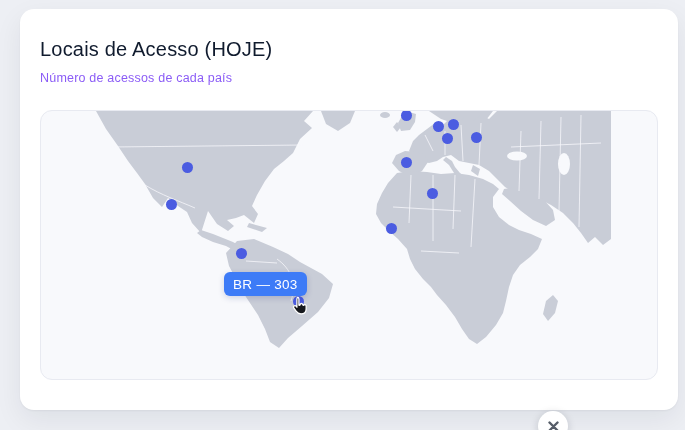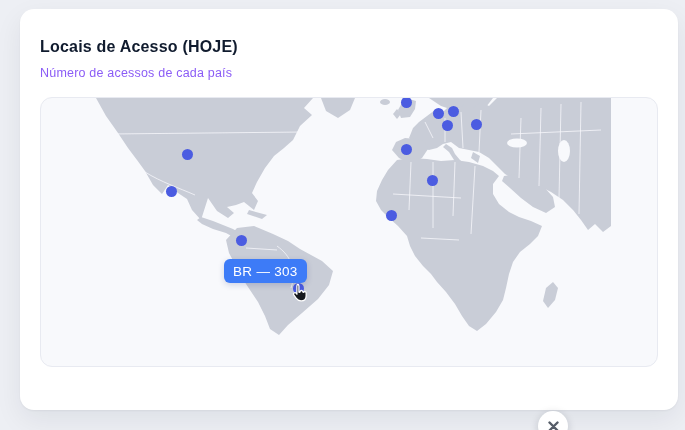--- a/index.html
+++ b/index.html
@@ -9,27 +9,27 @@
     font-family:"Liberation Sans", sans-serif;
     position:relative;
   }
   .card {
     position:absolute; left:20px; top:9px; width:658px; height:401px;
     background:#ffffff; border-radius:14px;
     box-shadow:0 1px 2px rgba(16,24,40,.05), 0 10px 28px rgba(16,24,40,.07);
   }
   .card-inner { padding:29px 20px 0 20px; }
   .card-title {
-    font-size:16px; font-weight:700; color:#101b2e; letter-spacing:.2px;
+    font-size:20px; font-weight:400; color:#101b2e; letter-spacing:.2px;
   }
   .card-subtitle {
     margin-top:10px; font-size:12.5px; color:#8b5cf6; letter-spacing:.2px;
   }
   .map-panel {
-    position:relative; margin-top:17px; width:618px; height:270px;
+    position:relative; margin-top:25px; width:618px; height:270px;
     background:#f8f9fc; border:1px solid #e8eaf1; border-radius:12px;
     overflow:hidden;
   }
   .map-svg { position:absolute; left:0; top:0; }
   .land { fill:#c9cdd7; }
   .sea-gap { fill:#f8f9fc; }
   .border-line { fill:none; stroke:#f8f9fc; stroke-width:0.9; opacity:.85; }
   .marker {
     position:absolute; width:11px; height:11px; border-radius:50%;
     background:#4b5ce1; z-index:3;

